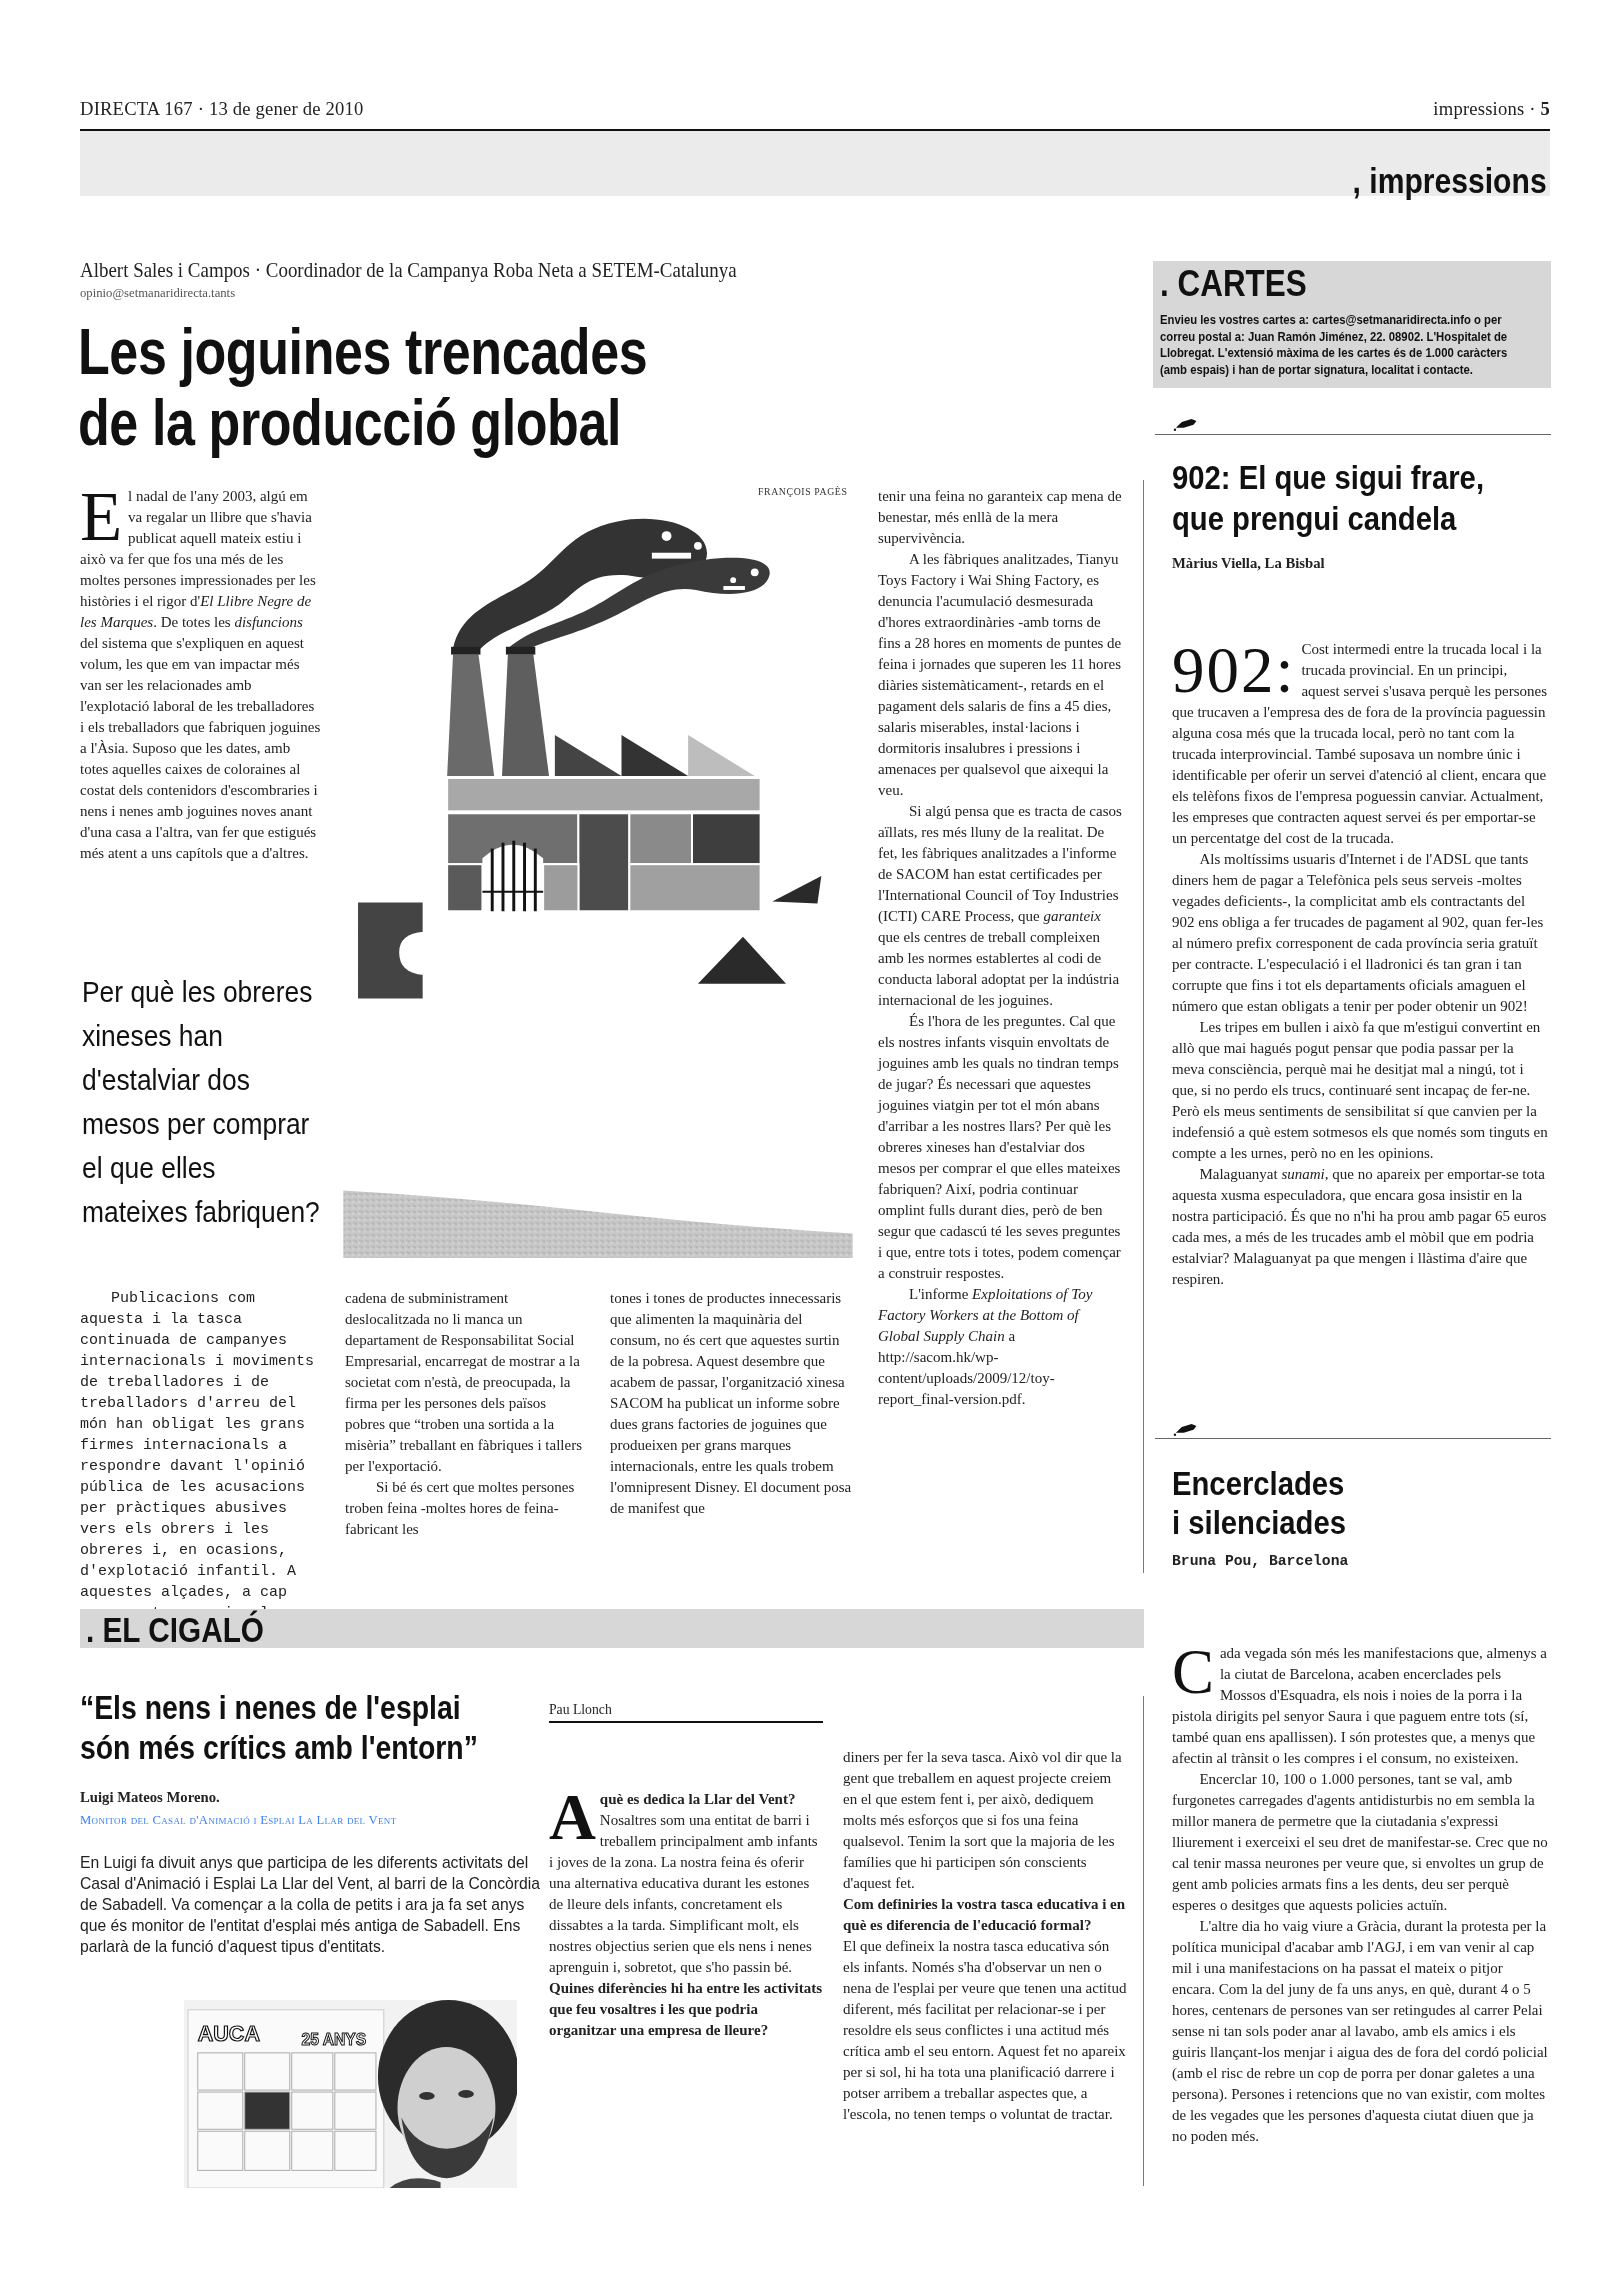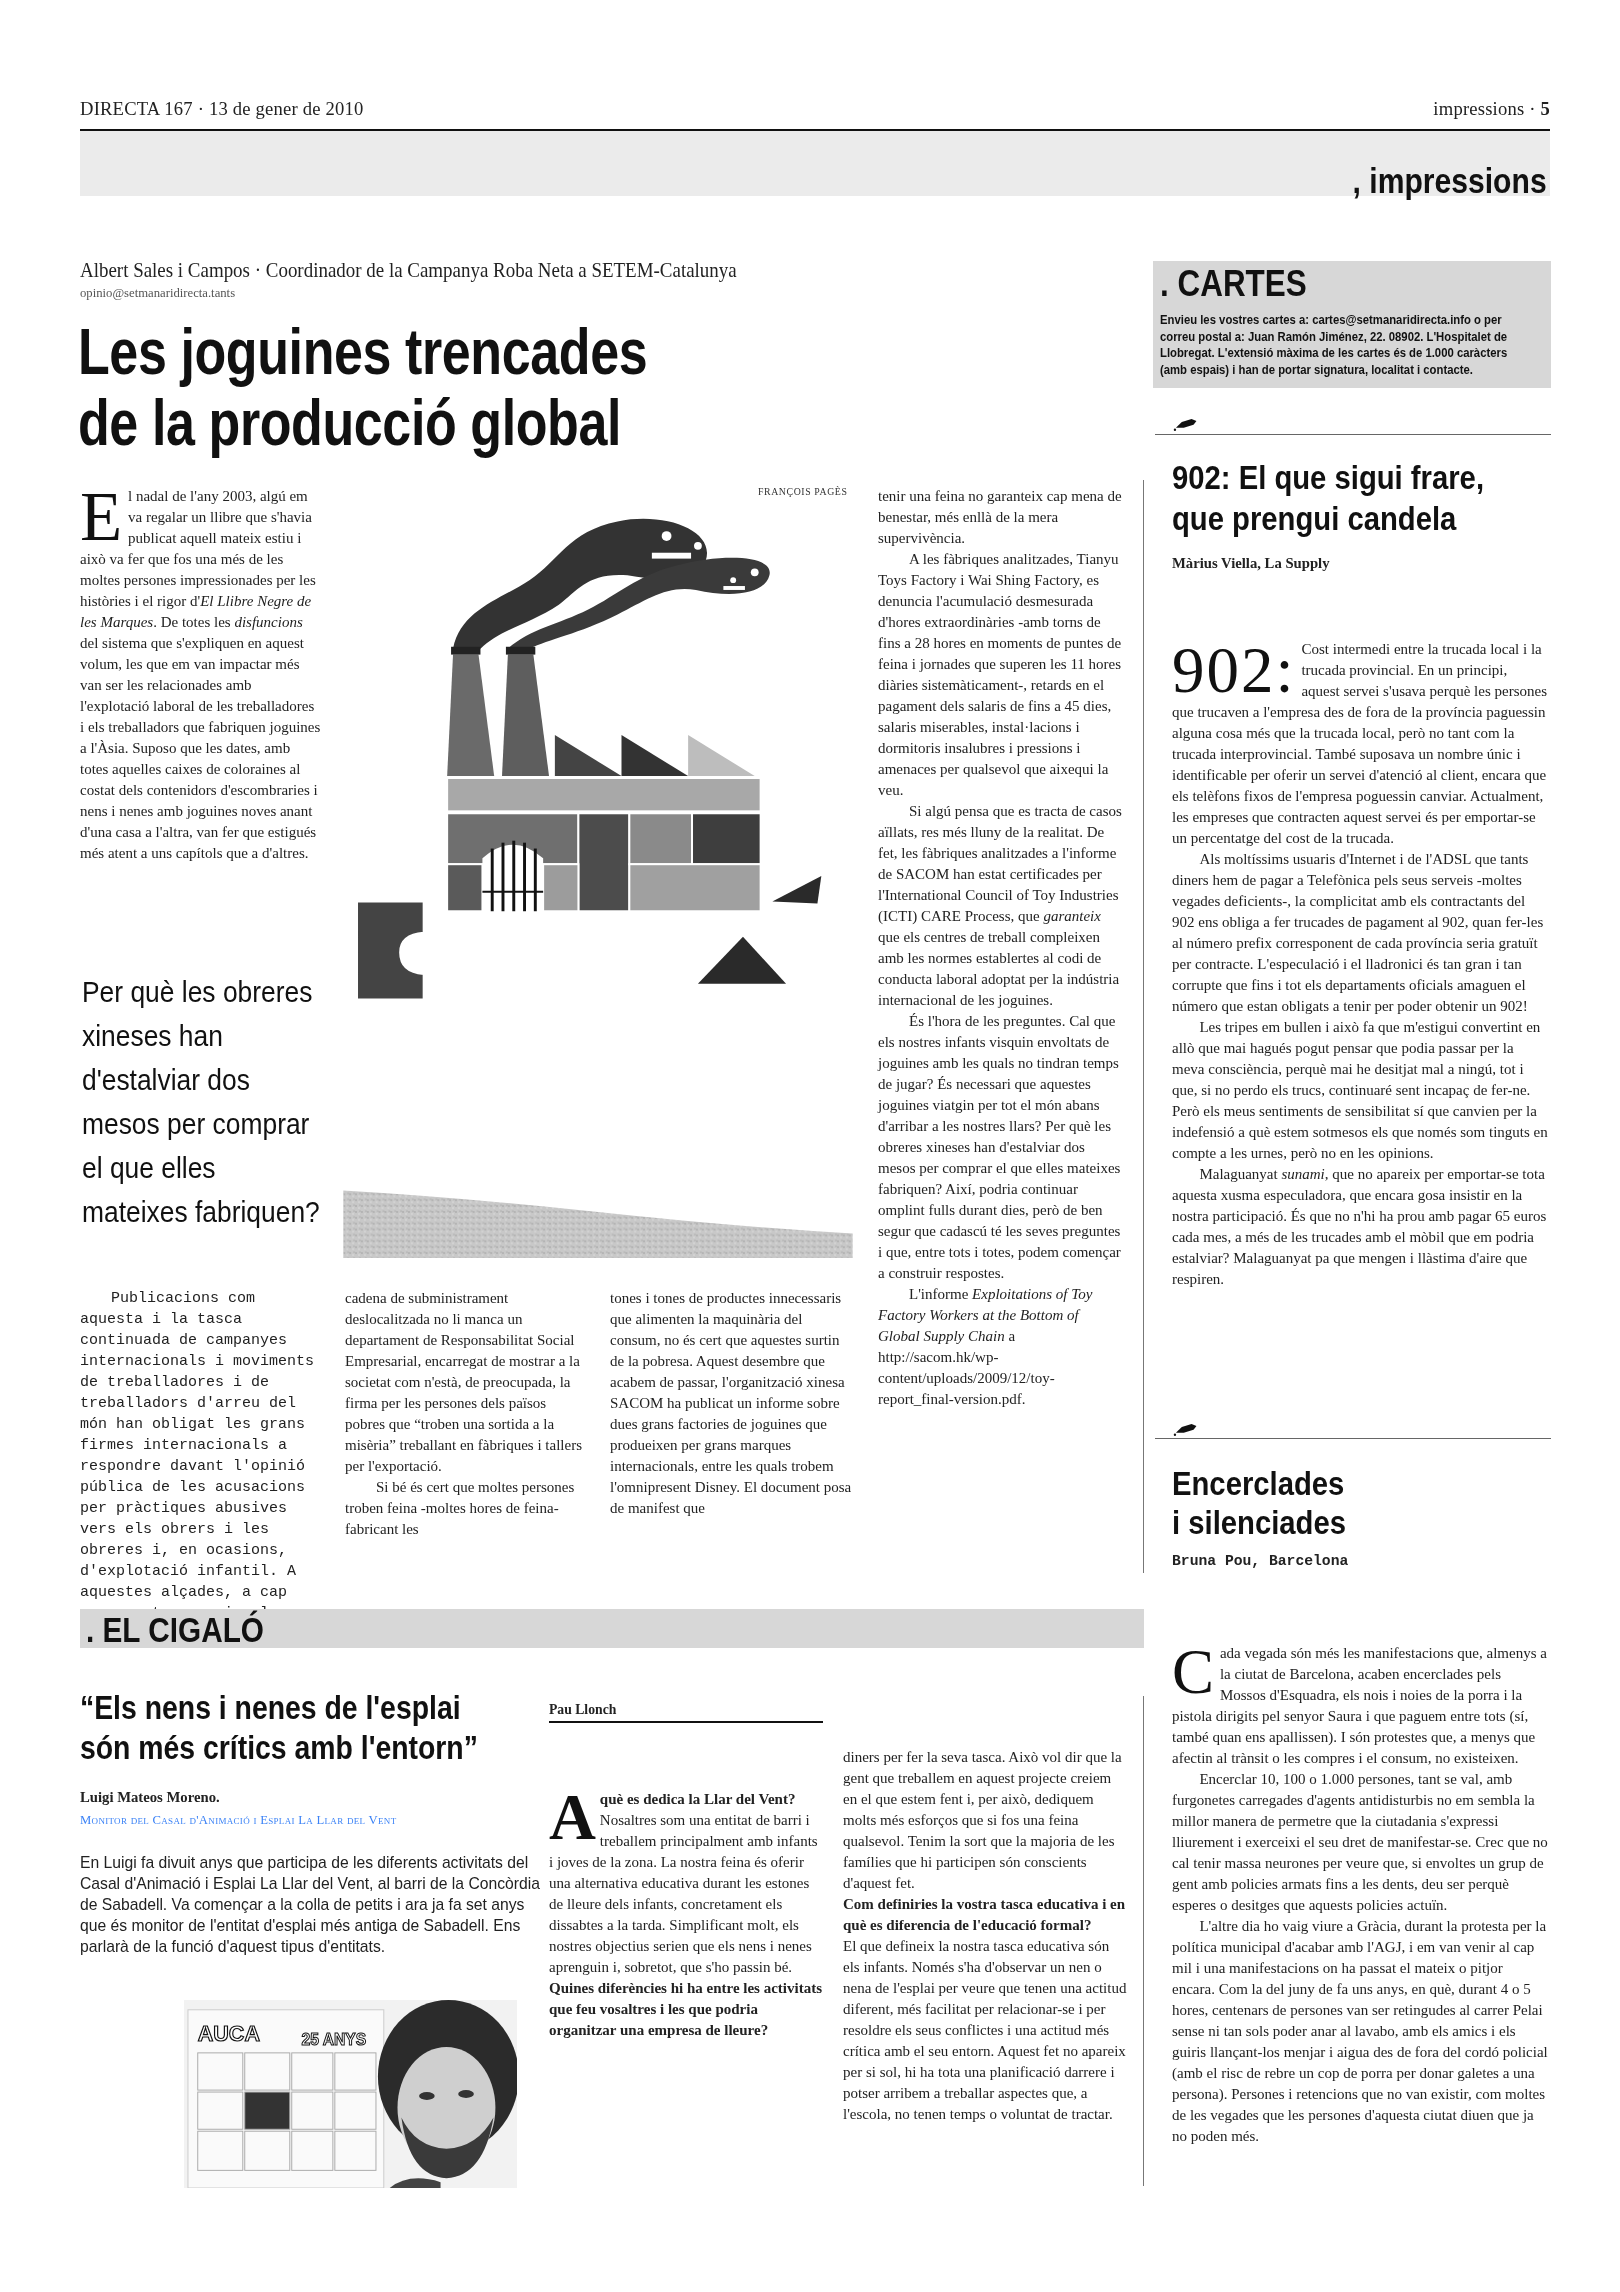--- a/index.html
+++ b/index.html
@@ -62,21 +62,21 @@
 
   
   .cigalo-band { left: 80px; top: 1609px; width: 1064px; height: 39px; background: #d7d7d7; }
   .cigalo-title { left: 86px; top: 1610px; font-family: "Liberation Sans", sans-serif; font-weight: bold; font-size: 35px; color: #111; transform: scaleX(0.85); transform-origin: left top; }
   .cigalo-headline { left: 80px; top: 1688px; width: 510px; font-family: "Liberation Sans", sans-serif; font-weight: bold; font-size: 33px; line-height: 40px; color: #111; transform: scaleX(0.86); transform-origin: left top; }
   .cigalo-name { left: 80px; top: 1789px; font-family: "Liberation Serif", serif; font-weight: bold; font-size: 14.7px; color: #222; }
   .cigalo-role { left: 80px; top: 1813px; font-family: "Liberation Serif", serif; font-weight: normal; font-size: 12.7px; font-variant: small-caps; color: #3b82f6; letter-spacing: 0.3px; }
   .cigalo-intro { left: 80px; top: 1852px; width: 461px; font-family: "Liberation Sans", sans-serif; font-size: 15.7px; line-height: 21px; color: #222; }
   .photo { left: 184px; top: 2000px; width: 333px; height: 188px; background: #eaeaea; overflow: hidden; }
 
-  .pau { left: 549px; top: 1702px; font-family: "Liberation Serif", serif; font-weight: bold; font-size: 13.7px; color: #222; }
+  .pau { left: 549px; top: 1702px; font-family: "Liberation Serif", serif; font-weight: normal; font-size: 13.7px; color: #222; }
   .pau-rule { left: 549px; top: 1721px; width: 274px; height: 2px; background: #111; }
   .ic1 { left: 549px; top: 1741px; width: 276px; }
   .ic2 { left: 843px; top: 1699px; width: 284px; }
   .ic b { font-weight: bold; }
   .dropA { float: left; font-family: "Liberation Serif", serif; font-weight: bold; font-size: 65px; line-height: 49px; margin: 3.9px 3.9px 0 0; color: #111; }
   .vrule-cig { left: 1143px; top: 1696px; width: 1px; height: 490px; background: #777; }
 </style>
 </head>
 <body>
 
@@ -189,21 +189,21 @@
 <div class="abs cartes-title">. CARTES</div>
 <div class="abs cartes-text">Envieu les vostres cartes a: cartes@setmanaridirecta.info o per correu postal a: Juan Ramón Jiménez, 22. 08902. L'Hospitalet de Llobregat. L'extensió màxima de les cartes és de 1.000 caràcters (amb espais) i han de portar signatura, localitat i contacte.</div>
 
 <svg class="abs letter-icon" style="left:1172px; top:416px;" viewBox="0 0 28 16">
   <path d="M4,12 L10,6 L20,3 L25,5 L22,9 L12,12 Z" fill="#111"></path>
     <circle cx="3" cy="14" r="1.2" fill="#111"></circle>
 </svg>
 <div class="abs hr-side" style="left:1155px; top:434px; width:396px;"></div>
 
 <div class="abs letter1-title">902: El que sigui frare, que prengui candela</div>
-<div class="abs letter1-author">Màrius Viella, La Supply</div>
+<div class="abs letter1-author">Màrius Viella, La Bisbal</div>
 <div class="abs letter-col l1">
   <p><span class="big902">902:</span><span>Cost intermedi entre la trucada local i la trucada provincial. En un principi, aquest servei s'usava perquè les persones que trucaven a l'empresa des de fora de la província paguessin alguna cosa més que la trucada local, però no tant com la trucada interprovincial. També suposava un nombre únic i identificable per oferir un servei d'atenció al client, encara que els telèfons fixos de l'empresa poguessin canviar. Actualment, les empreses que contracten aquest servei és per emportar-se un percentatge del cost de la trucada.</span></p>
   <p class="ind">Als moltíssims usuaris d'Internet i de l'ADSL que tants diners hem de pagar a Telefònica pels seus serveis -moltes vegades deficients-, la complicitat amb els contractants del 902 ens obliga a fer trucades de pagament al 902, quan fer-les al número prefix corresponent de cada província seria gratuït per contracte. L'especulació i el lladronici és tan gran i tan corrupte que fins i tot els departaments oficials amaguen el número que estan obligats a tenir per poder obtenir un 902!</p>
   <p class="ind">Les tripes em bullen i això fa que m'estigui convertint en allò que mai hagués pogut pensar que podia passar per la meva consciència, perquè mai he desitjat mal a ningú, tot i que, si no perdo els trucs, continuaré sent incapaç de fer-ne. Però els meus sentiments de sensibilitat sí que canvien per la indefensió a què estem sotmesos els que només som tinguts en compte a les urnes, però no en les opinions.</p>
   <p class="ind"><span>Malaguanyat </span><i>sunami</i><span>, que no apareix per emportar-se tota aquesta xusma especuladora, que encara gosa insistir en la nostra participació. És que no n'hi ha prou amb pagar 65 euros cada mes, a més de les trucades amb el mòbil que em podria estalviar? Malaguanyat pa que mengen i llàstima d'aire que respiren.</span></p>
 </div>
 
 <svg class="abs letter-icon" style="left:1172px; top:1421px;" viewBox="0 0 28 16">
   <path d="M4,12 L10,6 L20,3 L25,5 L22,9 L12,12 Z" fill="#111"></path>
     <circle cx="3" cy="14" r="1.2" fill="#111"></circle>

